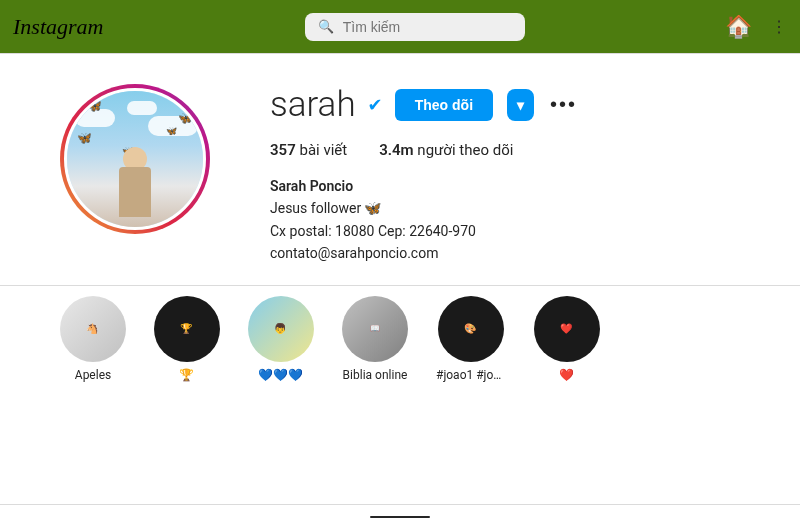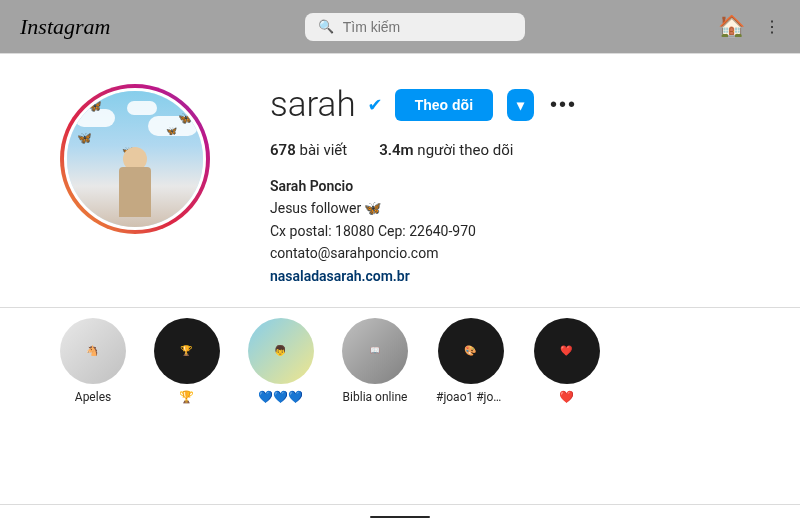--- a/index.html
+++ b/index.html
@@ -9,24 +9,24 @@
       width: 800px;
       height: 528px;
       overflow: hidden;
     }
 
     
     .header {
       display: flex;
       align-items: center;
       justify-content: space-between;
-      padding: 0 20px;
+      padding: 0 13px;
       height: 54px;
       border-bottom: 1px solid #dbdbdb;
-      background: #a3a3a3;
+      background: #4d7c0f;
     }
     .header-logo {
       font-family: 'Georgia', serif;
       font-size: 22px;
       font-style: italic;
       font-weight: 400;
       color: #000;
     }
     .header-search {
       display: flex;
@@ -337,35 +337,34 @@
     <div class="profile-username-row">
       <span class="profile-username">sarah</span>
       <span class="verified-badge">✔</span>
       <button class="follow-btn">Theo dõi</button>
       <button class="follow-dropdown">▾</button>
       <button class="more-btn">•••</button>
     </div>
 
     <div class="profile-stats">
       <span class="stat-item">
-        <span class="stat-count">678</span>
+        <span class="stat-count">357</span>
         <span> bài viết</span>
       </span>
       <span class="stat-item">
         <span class="stat-count">3.4m</span>
         <span> người theo dõi</span>
       </span>
     </div>
 
     <div class="profile-bio">
       <div class="bio-name">Sarah Poncio</div>
       <div>Jesus follower 🦋</div>
       <div>Cx postal: 18080 Cep: 22640-970</div>
       <div>contato@sarahponcio.com</div>
-      <a class="bio-link" href="#">nasaladasarah.com.br</a>
     </div>
   </div>
 </div>
 
 <div class="stories-section">
 
   <div class="story-item">
     <div class="story-circle s1">
       <div class="story-img">🐴</div>
     </div>

